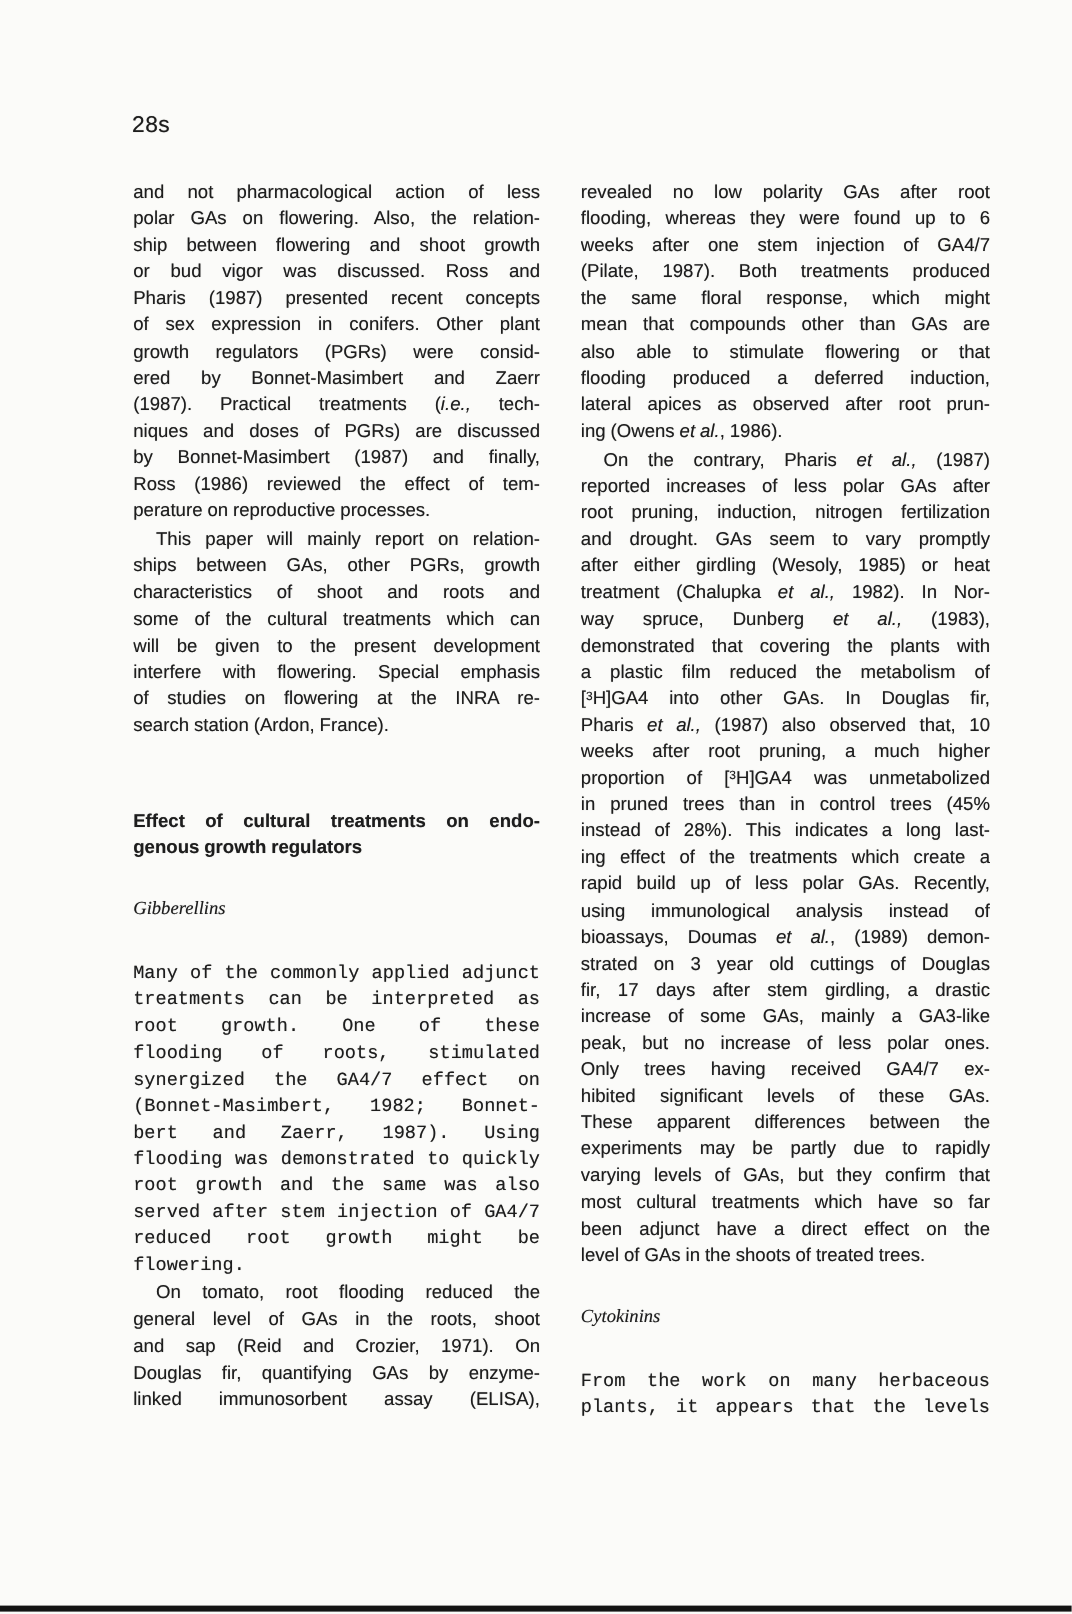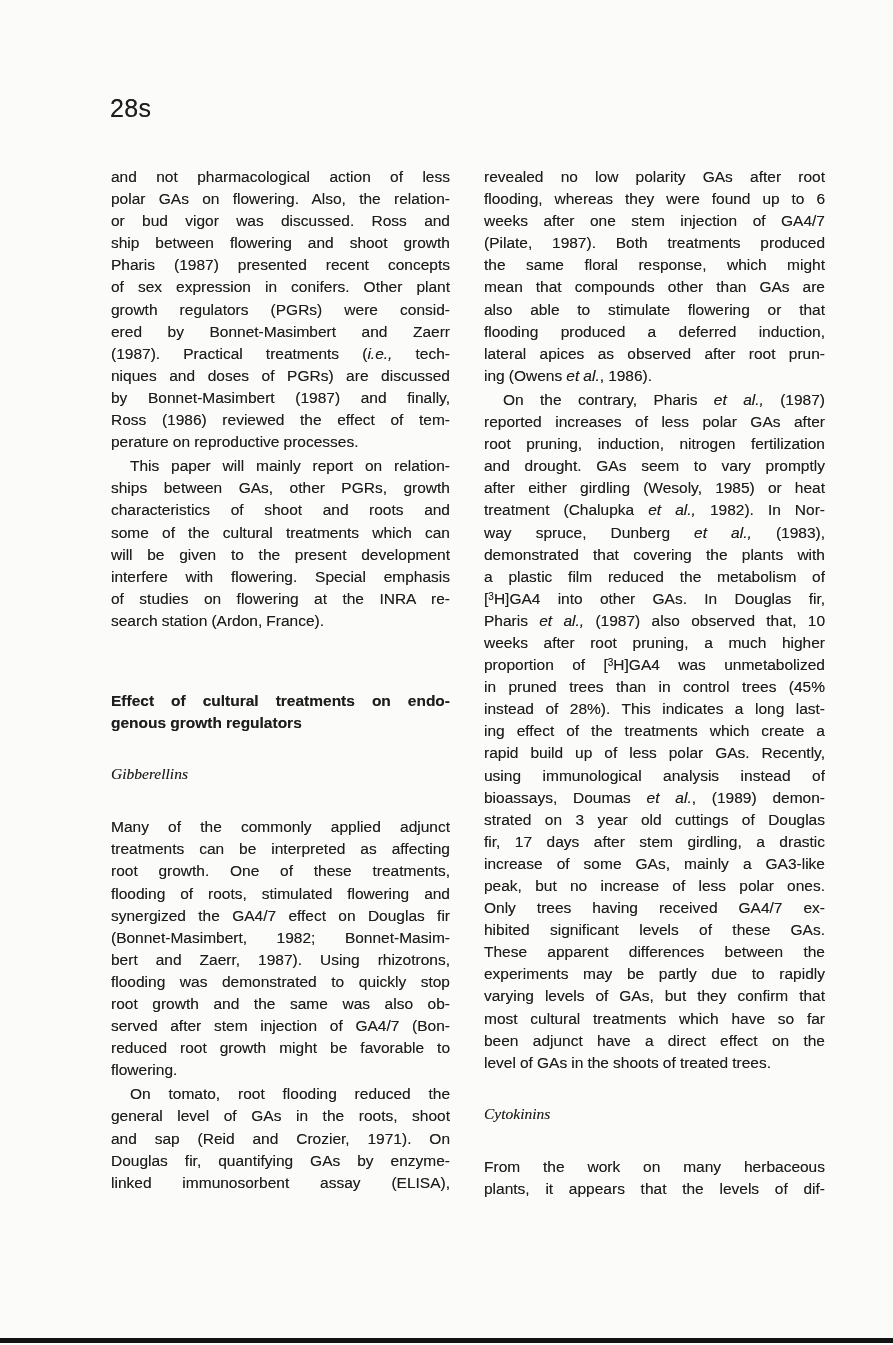--- a/index.html
+++ b/index.html
@@ -7,65 +7,65 @@
     width: 893px; height: 1345px;
     position: relative;
     background: #fbfbf9;
     font-family: "Liberation Sans", sans-serif;
     color: #1d1d1d;
     overflow: hidden;
   }
   .page-number {
     position: absolute;
     left: 110px; top: 94px;
-    font-size: 25px;
+    font-size: 19px;
     letter-spacing: 0.4px;
     text-shadow: 0 0 0.6px rgba(25,25,25,0.55);
   }
   .column {
     position: absolute;
-    top: 166px;
+    top: 150px;
     font-size: 15.5px;
     line-height: 22.1px;
     text-shadow: 0 0 0.6px rgba(25,25,25,0.5);
   }
   #left-column  { left: 111px; width: 339px; }
   #right-column { left: 484px; width: 341px; }
   .line {
     text-align: justify;
     text-align-last: justify;
     height: 22.1px;
     overflow: hidden;
     word-spacing: -0.2px;
   }
   .line.lastline { text-align-last: left; }
   .line.indent { text-indent: 19px; }
   .block.heading { margin-top: 58px; font-weight: bold; }
   .block.subheading { margin-top: 29px; font-style: italic; height: 22.1px; font-family: Liberation Serif, serif; }
-  .block.subheading + .block.para { margin-top: 31px; }
+  .block.subheading + .block.para { margin-top: 31px; font-family: Liberation Mono, monospace; }
   .block.para + .block.para { margin-top: 2px; }
   sup { font-size: 10px; line-height: 0; vertical-align: 4px; }
   .scan-bar {
     position: absolute;
     left: 0; top: 1338px;
     width: 100%; height: 5px;
     background: #131313;
   }
 </style>
 </head>
 <body style="background: rgb(251, 251, 249); color: rgb(29, 29, 29);">
 
 <div class="page-number">28s</div>
 
 <div id="left-column" class="column">
     <div class="block para">
       <div class="line">and not pharmacological action of less</div>
       <div class="line">polar GAs on flowering. Also, the relation-</div>
+      <div class="line">ship between flowering and shoot growth</div>
       <div class="line">or bud vigor was discussed. Ross and</div>
-      <div class="line">ship between flowering and shoot growth</div>
       <div class="line">Pharis (1987) presented recent concepts</div>
       <div class="line">of sex expression in conifers. Other plant</div>
       <div class="line">growth regulators (PGRs) were consid-</div>
       <div class="line">ered by Bonnet-Masimbert and Zaerr</div>
       <div class="line">(1987). Practical treatments (<i>i.e.,</i> tech-</div>
       <div class="line">niques and doses of PGRs) are discussed</div>
       <div class="line">by Bonnet-Masimbert (1987) and finally,</div>
       <div class="line">Ross (1986) reviewed the effect of tem-</div>
       <div class="line lastline">perature on reproductive processes.</div>
     </div>

